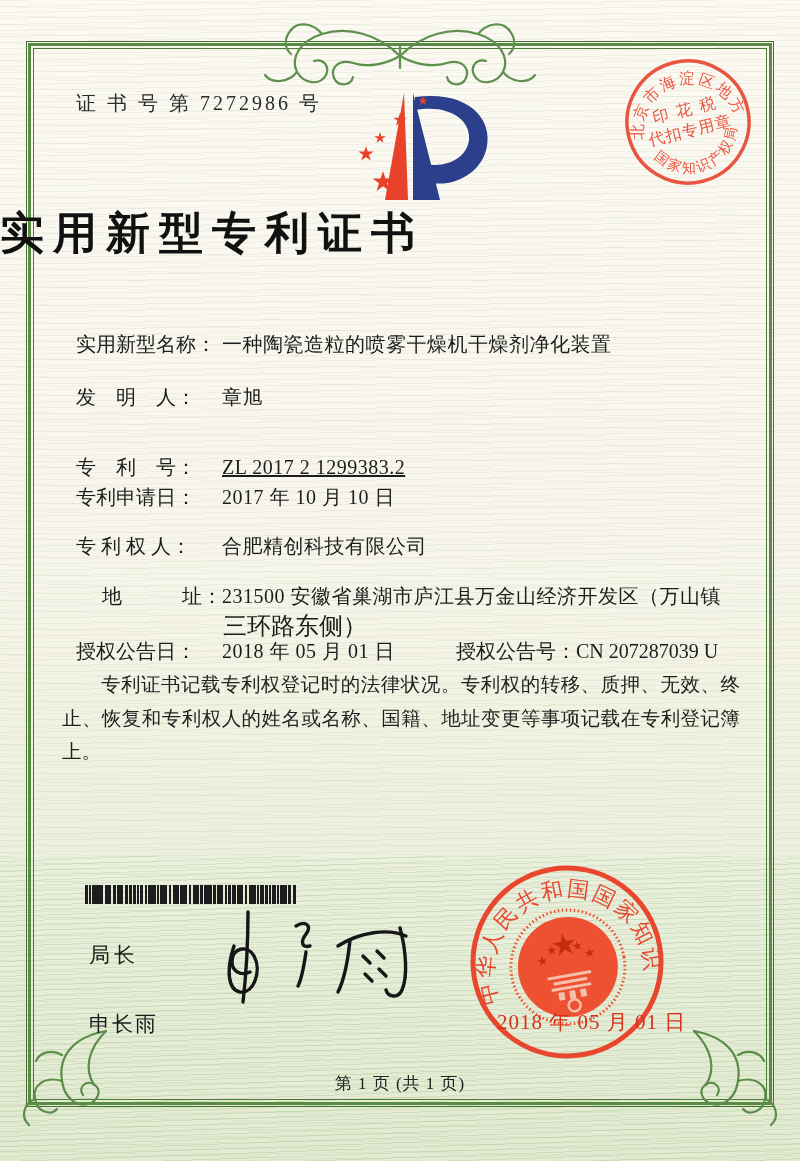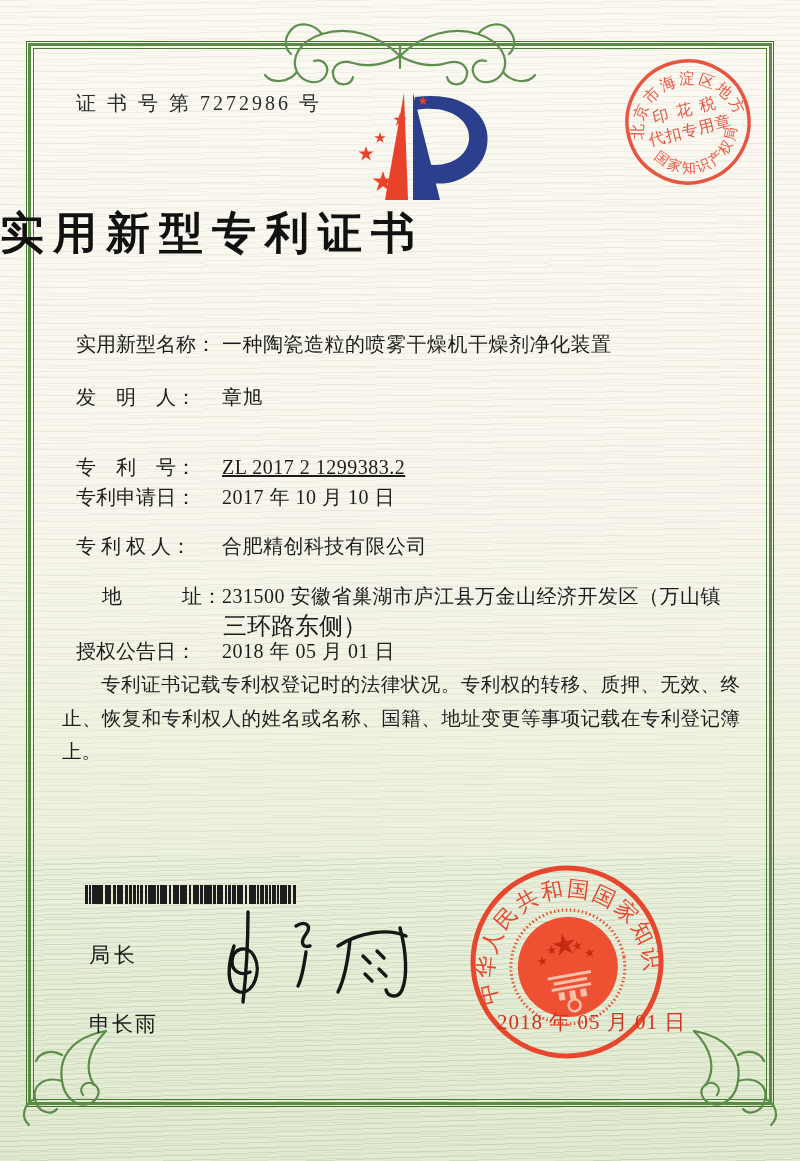--- a/index.html
+++ b/index.html
@@ -194,20 +194,23 @@
   <div class="field" style="top:533px;font-family:Liberation Serif, serif;">
     <span class="lbl">专 利 权 人：</span><span class="val">合肥精创科技有限公司</span>
   </div>
   <div class="field" style="top:583px;text-align:right;">
     <span class="lbl">地　　　址：</span><span class="val">231500 安徽省巢湖市庐江县万金山经济开发区（万山镇</span>
   </div>
   <div class="addr-line2" style="top:610px;">三环路东侧）</div>
 
   <div class="field" style="top:638px;">
     <span class="lbl">授权公告日：</span><span class="val">2018 年 05 月 01 日</span>
+  </div>
+  <div class="grant-no" style="top:638px;">
+    <span class="lbl">授权公告号：</span><span class="val">CN 207287039 U</span>
   </div>
 
   <div class="body-text">
     <p>专利证书记载专利权登记时的法律状况。专利权的转移、质押、无效、终止、恢复和专利权人的姓名或名称、国籍、地址变更等事项记载在专利登记簿上。</p>
   </div>
 
   <div class="barcode"></div>
 
   <div class="officer-title">局长</div>
   <div class="officer-name">申长雨</div>
@@ -255,14 +258,15 @@
           <rect x="104" y="129" width="6" height="8"></rect>
           <rect x="115" y="129" width="6" height="8"></rect>
           <circle cx="107" cy="144" r="6" fill="none" stroke="#f7c0ab" stroke-width="2.5"></circle>
         </g>
       </g>
     </g>
   </svg>
 
   <div class="seal-date">2018 年 05 月 01 日</div>
 
+  <div class="footer">第 1 页 (共 1 页)</div>
 
 </div>
 
 </body></html>

